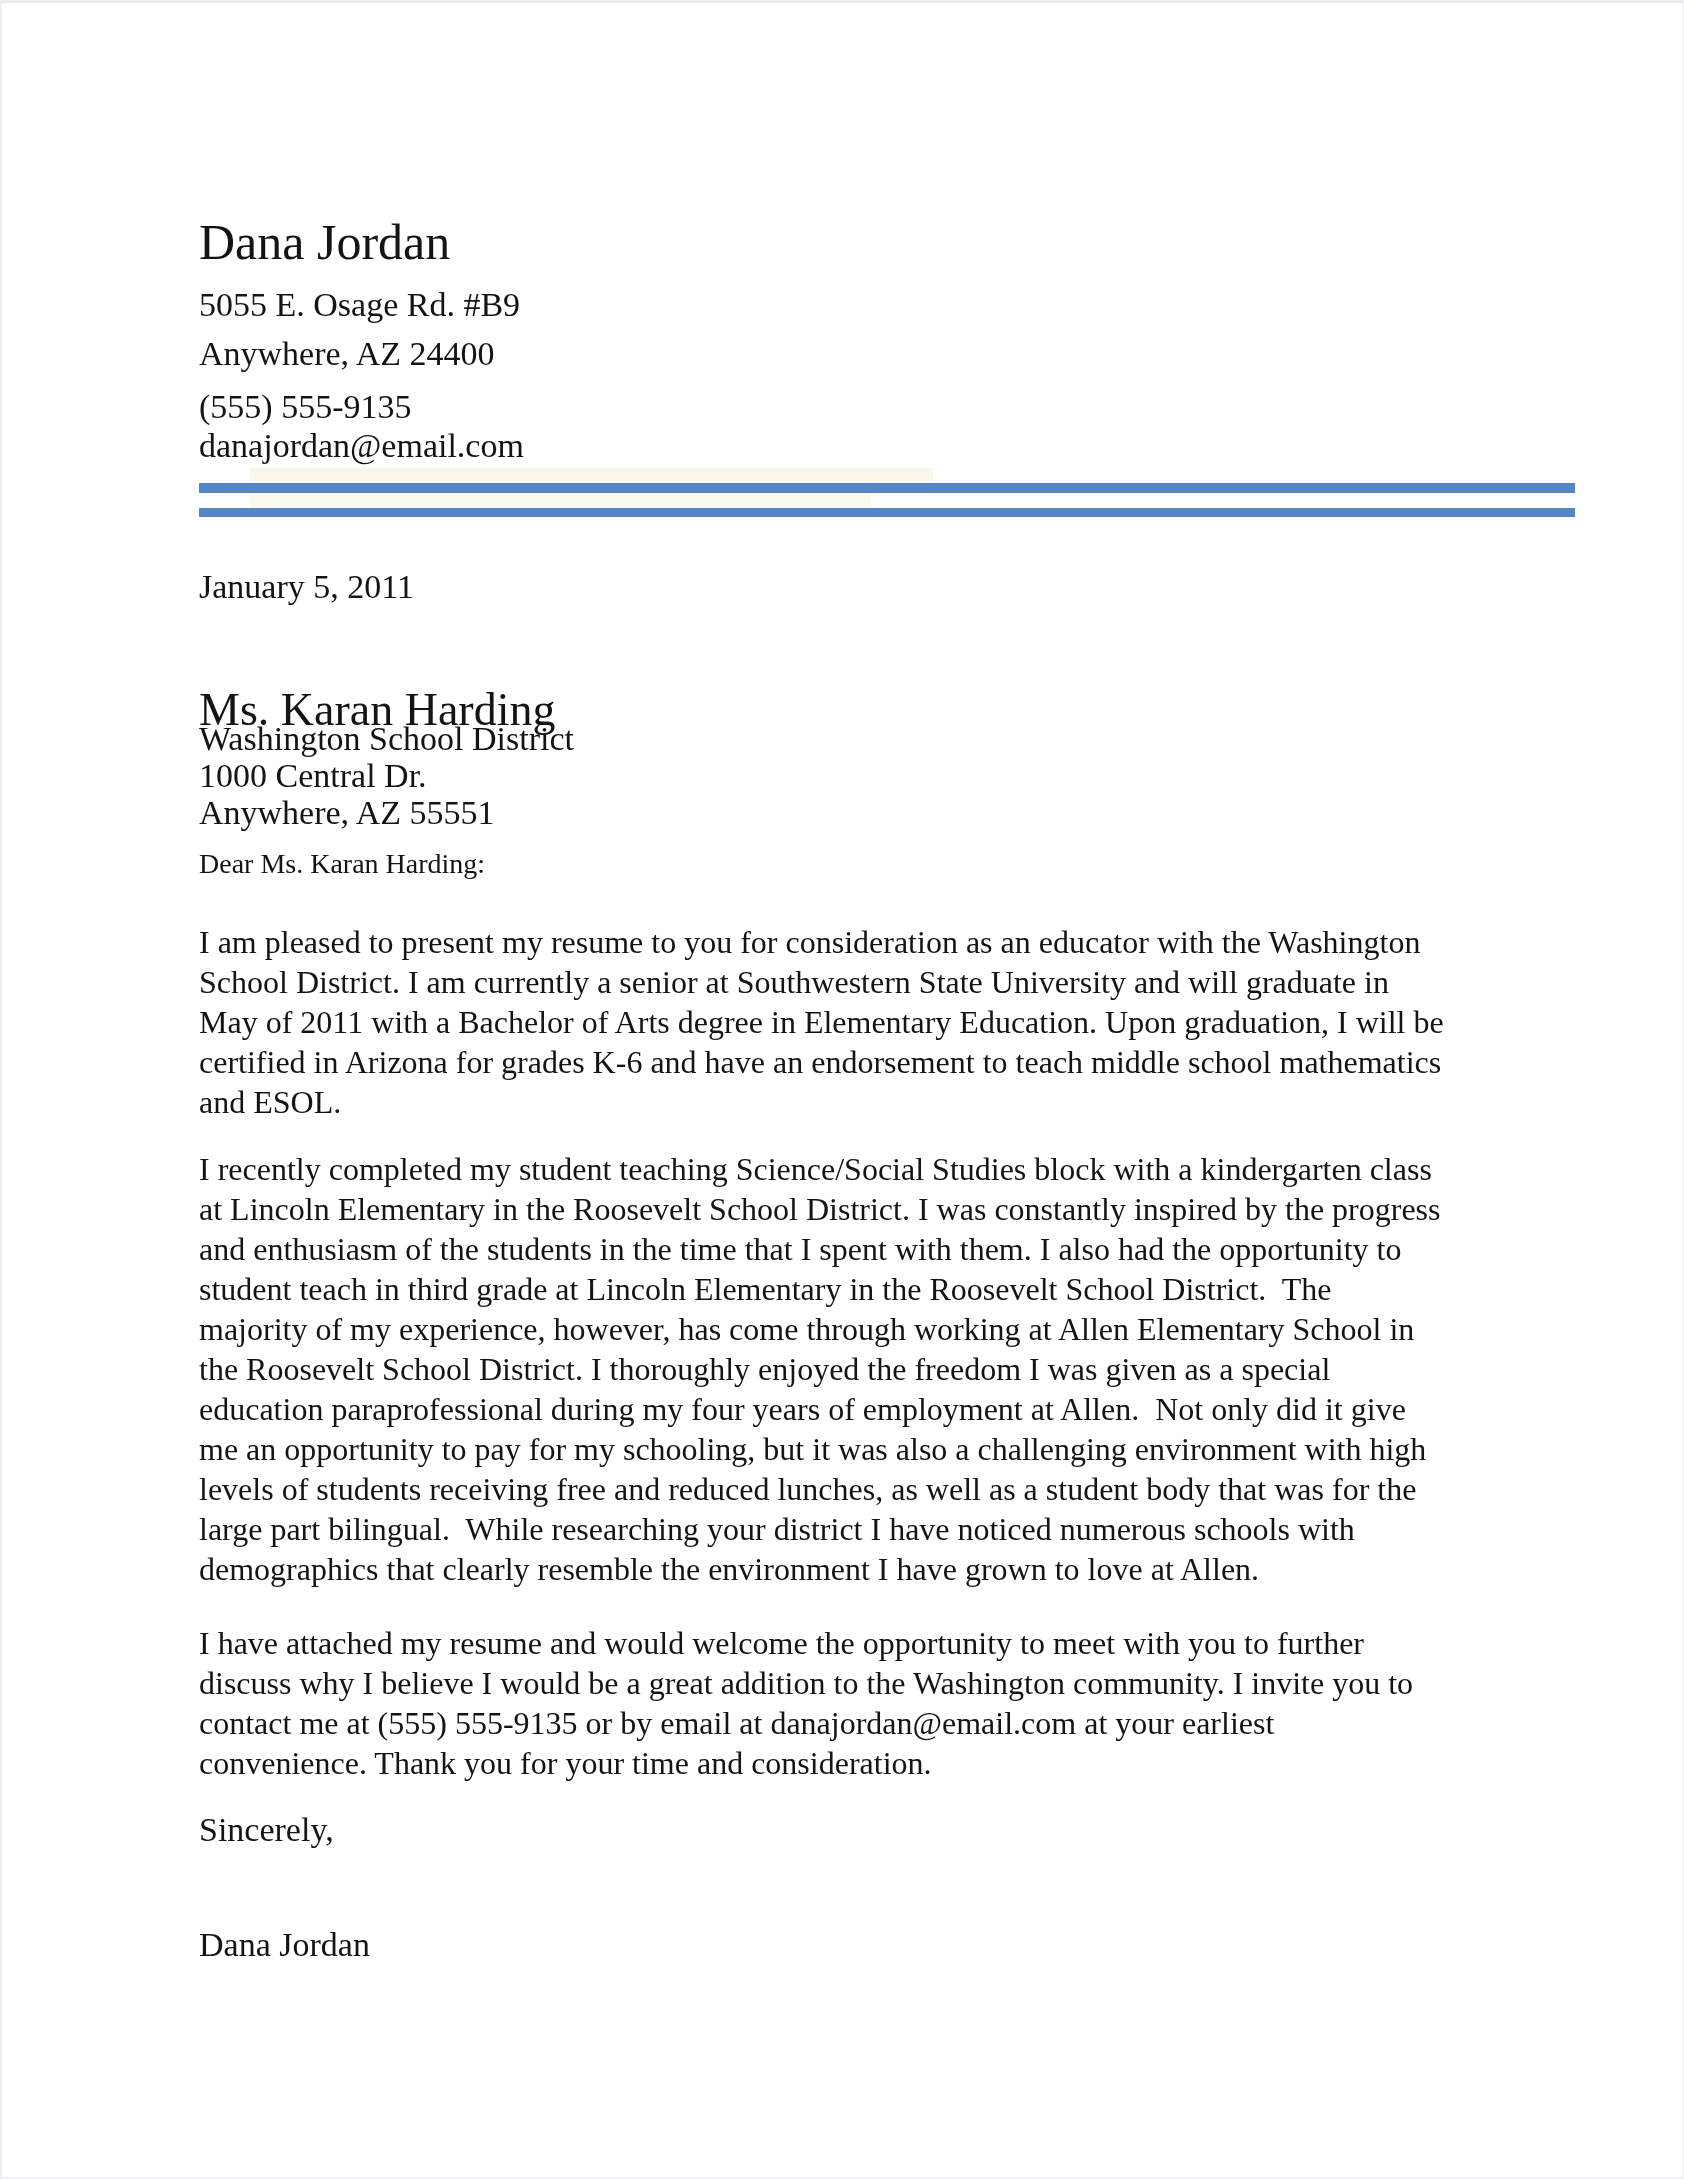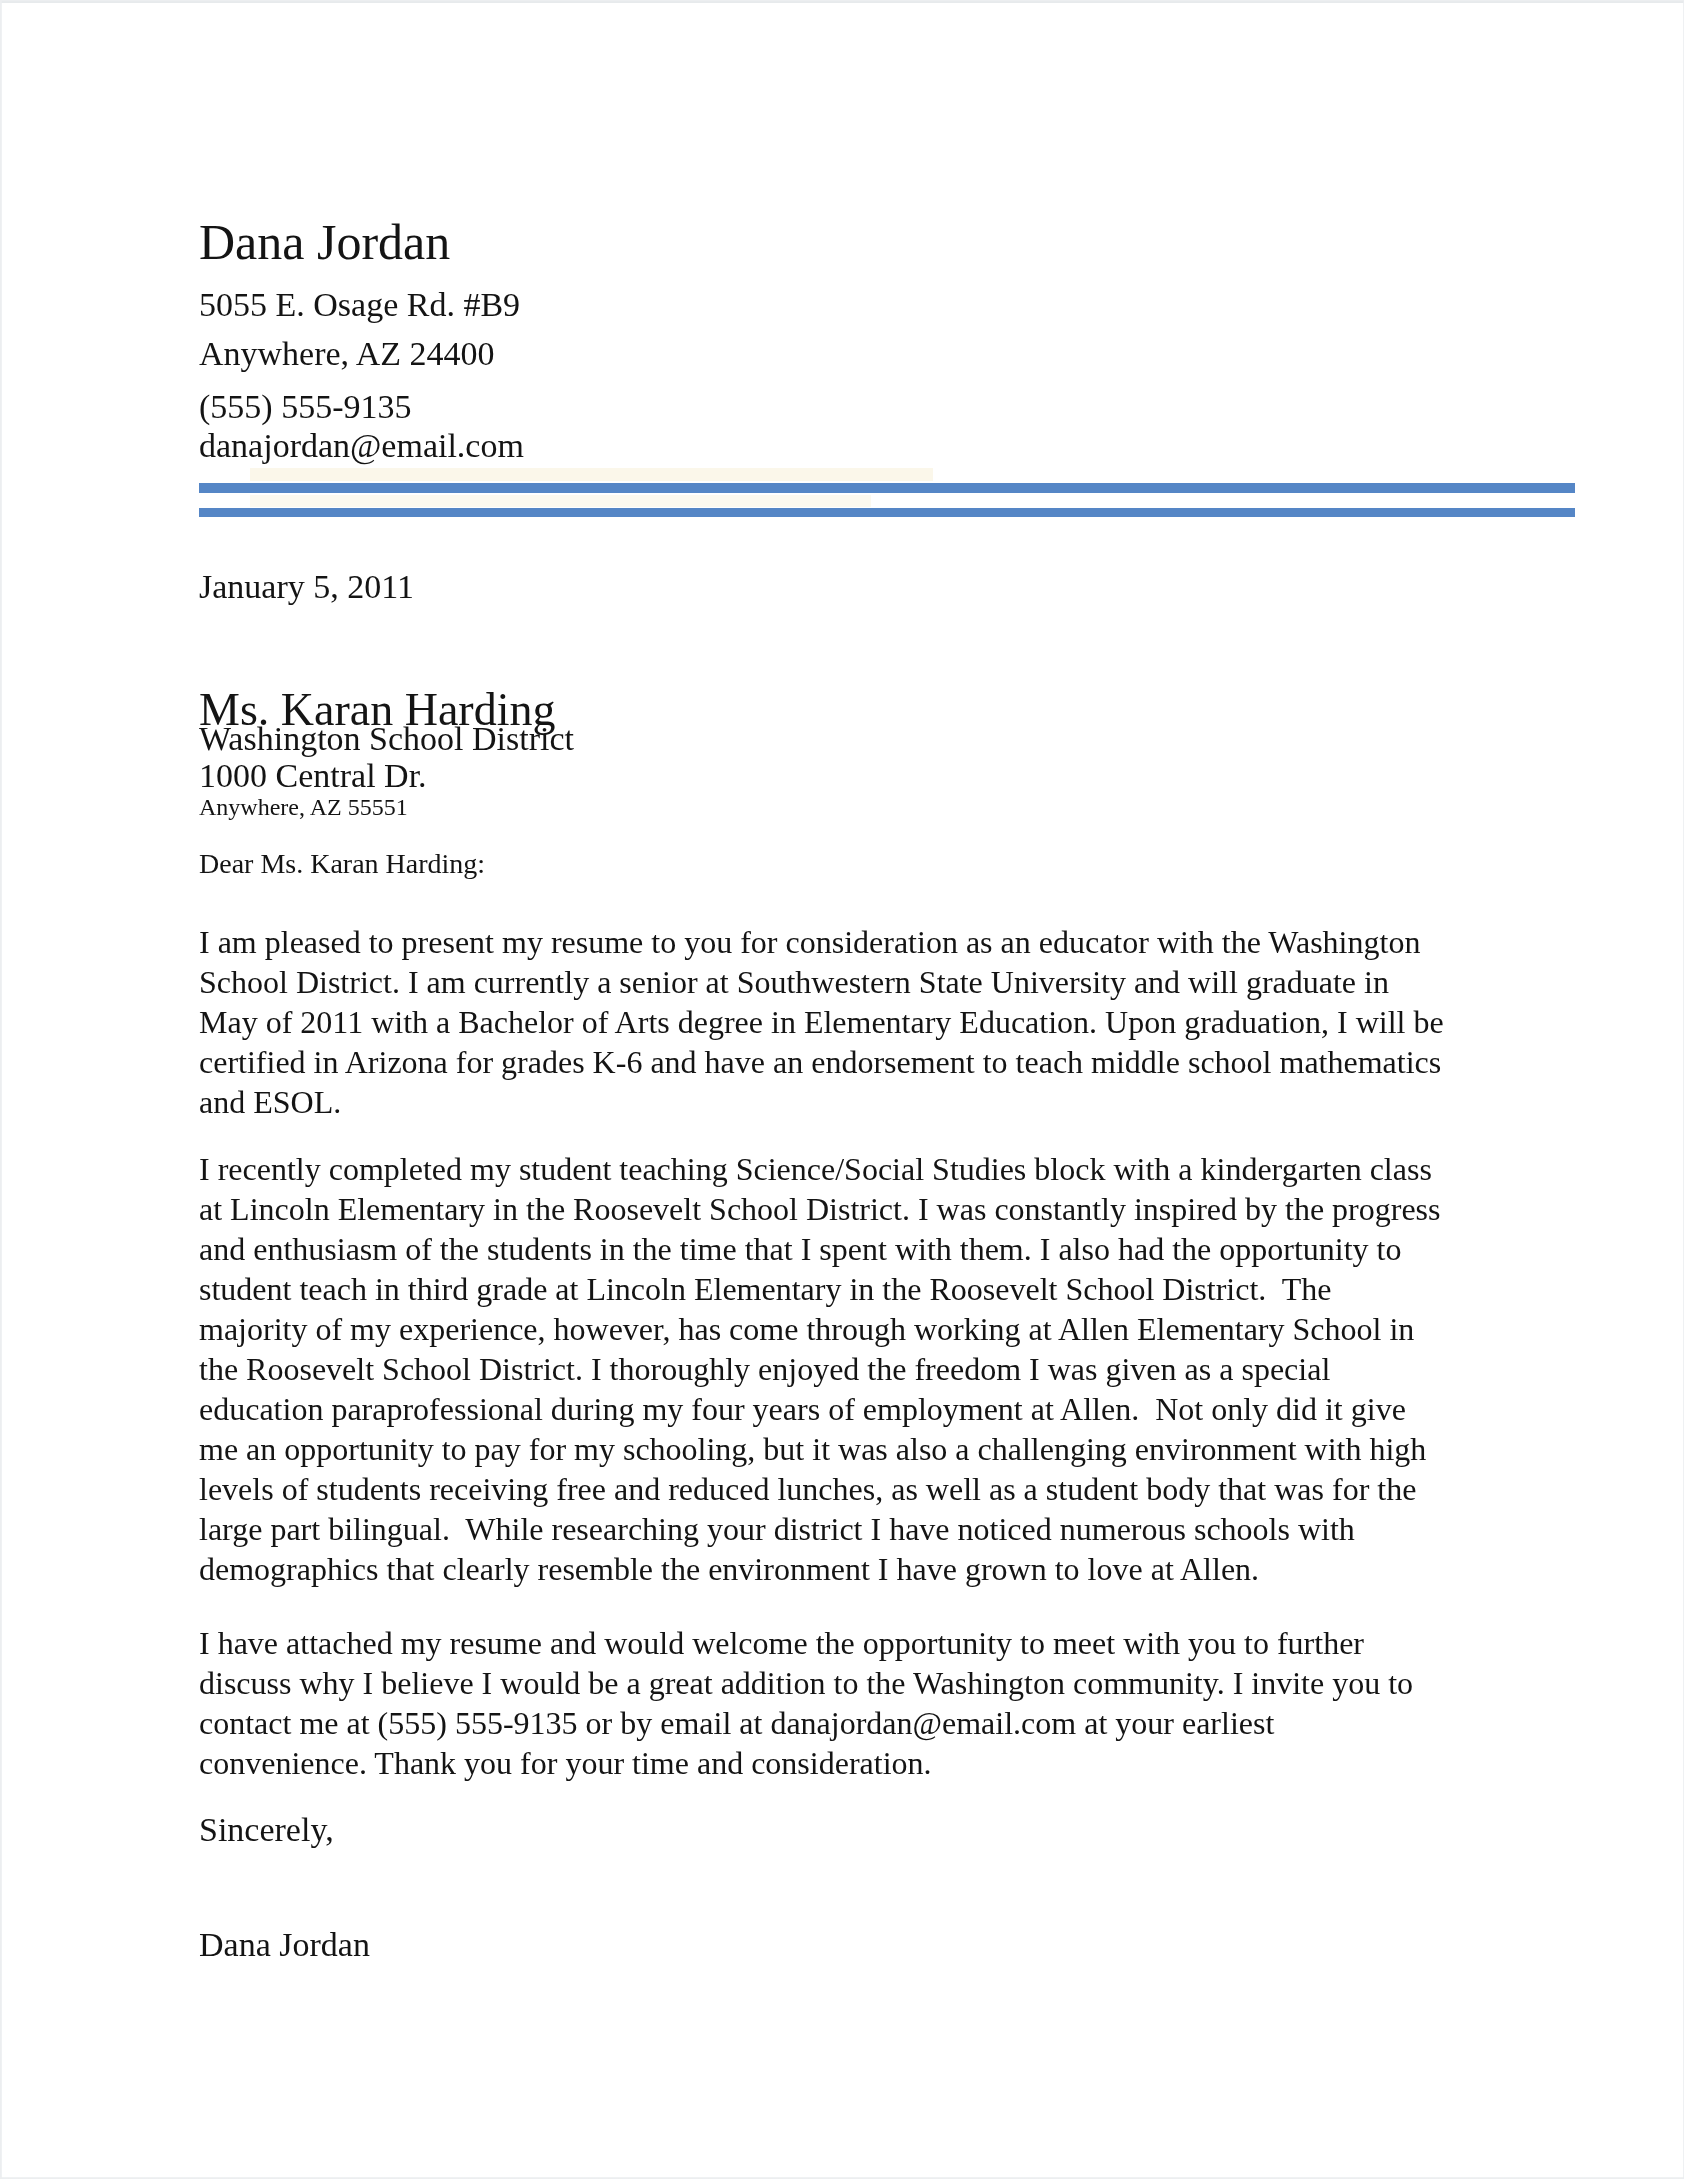--- a/index.html
+++ b/index.html
@@ -36,21 +36,21 @@
     pointer-events: none;
   }
   .artifact-1 { left: 250px; top: 468px; width: 683px; height: 13.3px; background: #fbf7ea; }
   .artifact-2 { left: 250px; top: 495px; width: 621px; height: 11.5px; background: #fcf9ef; }
 
   .date-line   { top: 568px; font-size: 34px; }
 
   .recipient-name  { top: 683px; font-size: 46px; }
   .recipient-org   { top: 720px; font-size: 34px; }
   .recipient-addr1 { top: 757px; font-size: 34px; }
-  .recipient-addr2 { top: 794px; font-size: 24px; }
+  .recipient-addr2 { top: 794px; font-size: 34px; }
 
   .salutation { top: 848px; font-size: 28px; text-align: right; }
 
   .body-par { font-size: 32px; line-height: 40px; white-space: pre; }
   .par-1 { top: 922px; }
   .par-2 { top: 1149px; }
   .par-3 { top: 1623px; }
 
   .closing   { top: 1811px; font-size: 34px; }
   .signature { top: 1926px; font-size: 34px; }

